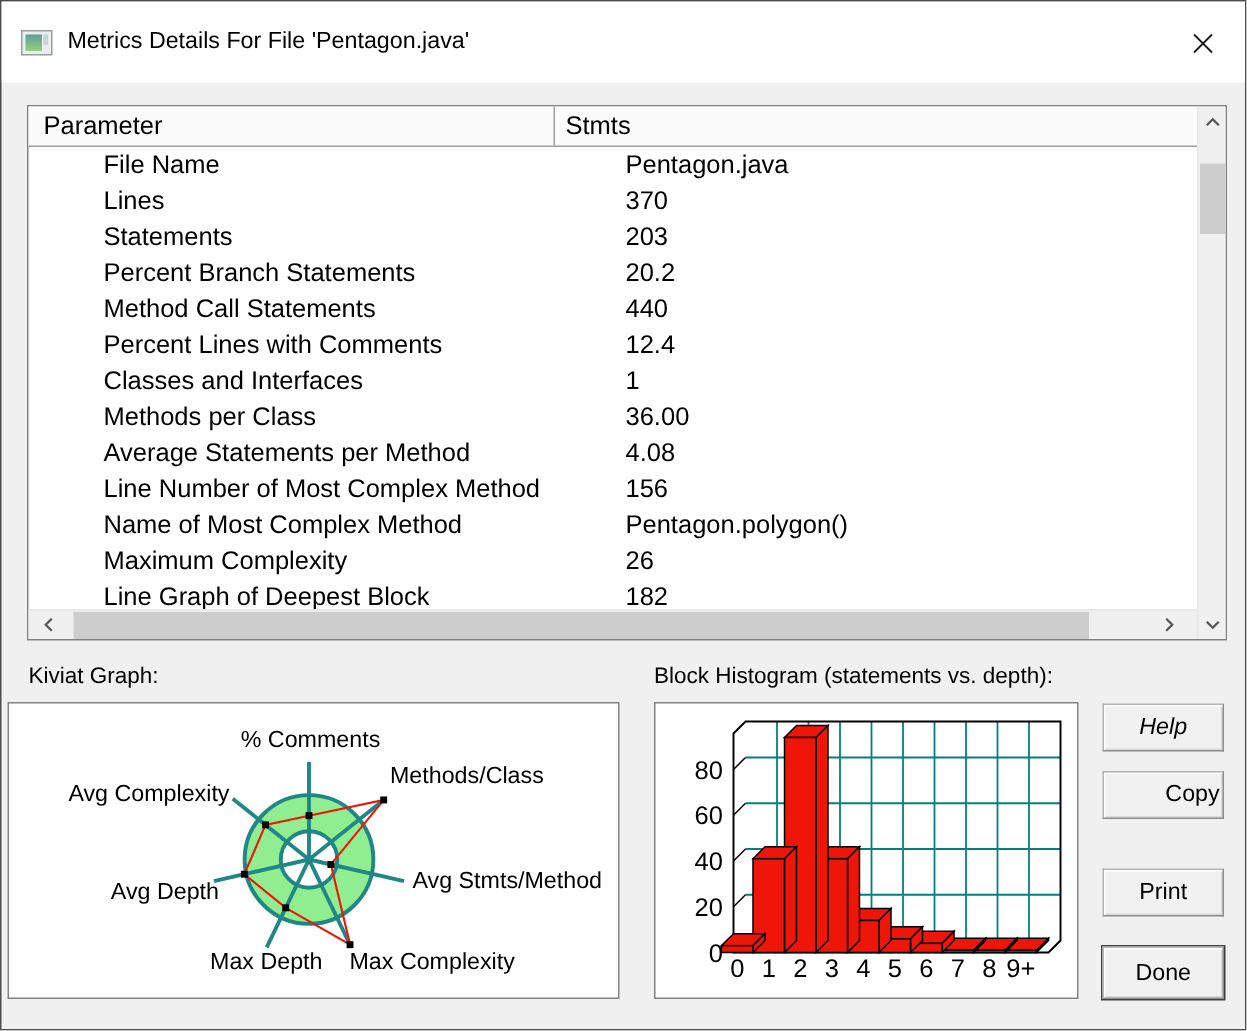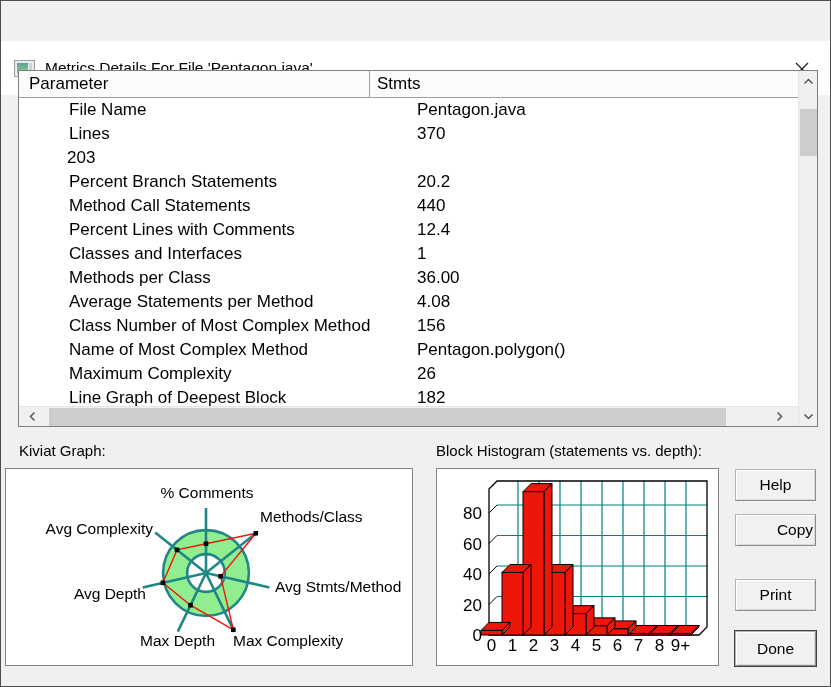--- a/index.html
+++ b/index.html
@@ -3,21 +3,21 @@
 <meta charset="utf-8">
 <style>
   * { margin:0; padding:0; box-sizing:border-box; }
   html,body { background:#f0f0f0; }
   .window {
     position:relative; width:831px; height:687px;
     background:#f0f0f0; border:1px solid #4d4d4d; overflow:hidden;
     font-family:"Liberation Sans", sans-serif; color:#000;
   }
   
-  .titlebar { position:absolute; left:0; top:0; width:100%; height:54px; background:#fff; display:flex; align-items:center; padding-left:13px;margin-top:40px; }
+  .titlebar { position:absolute; left:0; top:0; width:100%; height:54px; background:#fff; display:flex; align-items:center; padding-left:13px; }
   .app-icon { position:relative; width:21px; height:17px; border:1px solid #98a0a0; background:#e9eded; flex:0 0 auto; }
   .app-icon-pane { position:absolute; left:2px; top:2px; width:11px; height:11px; background:linear-gradient(180deg,#5e9e9b,#93d07e); }
   .app-icon-strip { position:absolute; right:2px; top:2px; width:3px; height:7px; background:#c9d2d2; }
   .title { margin-left:10px; font-size:15.5px; white-space:nowrap; }
   .close-btn { position:absolute; right:7px; top:9px; width:42px; height:37px; background:transparent; border:none; display:flex; align-items:center; justify-content:center; cursor:pointer; }
   
   .metrics-table { position:absolute; left:17px; top:69px; width:800px; height:357px; border:1px solid #7f7f7f; background:#fff;padding-left:40px; }
   .thead { position:absolute; left:0; top:0; width:779px; height:27px; background:#fbfbfb; border-bottom:1px solid #9f9f9f; display:flex; }
   .th { font-size:17px; line-height:26px; }
   .c-param { width:350px; padding-left:10px; }
@@ -46,21 +46,21 @@
   .hist-label { left:435px; top:441px; }
   .kiviat-box { position:absolute; left:4px; top:467px; width:408px; height:198px; background:#fff; border:1px solid #828282; }
   .hist-box { position:absolute; left:435px; top:467px; width:283px; height:198px; background:#fff; border:1px solid #828282; }
   
   .btn {
     position:absolute; left:734px; width:81px; height:32px;
     background:#f1f1f1; border:1px solid; border-color:#b4b4b4 #8c8c8c #8c8c8c #b4b4b4;
     box-shadow:inset 1px 1px 0 #ffffff, inset -1px -1px 0 #dadada;
     font-family:inherit; font-size:15.5px; color:#000; cursor:pointer;
   }
-  #btn-help  { top:468px; }
+  #btn-help  { top:468px;font-style:italic; }
   #btn-copy  { top:513px;padding-left:39px; }
   #btn-print { top:578px; }
   #btn-done  { top:630px; height:35px;
     box-shadow:0 0 0 1px #3f3f3f, inset 1px 1px 0 #ffffff, inset -1px -1px 0 #dadada; }
 </style>
 </head>
 <body>
 
 <div class="window">
 
@@ -85,20 +85,21 @@
     <div class="tbody" id="tbody">
         <div class="trow">
           <span class="cell p">File Name</span>
           <span class="cell v">Pentagon.java</span>
         </div>
         <div class="trow">
           <span class="cell p">Lines</span>
           <span class="cell v">370</span>
         </div>
         <div class="trow">
+          <span class="cell p">Statements</span>
           <span class="cell v">203</span>
         </div>
         <div class="trow">
           <span class="cell p">Percent Branch Statements</span>
           <span class="cell v">20.2</span>
         </div>
         <div class="trow">
           <span class="cell p">Method Call Statements</span>
           <span class="cell v">440</span>
         </div>
@@ -112,21 +113,21 @@
         </div>
         <div class="trow">
           <span class="cell p">Methods per Class</span>
           <span class="cell v">36.00</span>
         </div>
         <div class="trow">
           <span class="cell p">Average Statements per Method</span>
           <span class="cell v">4.08</span>
         </div>
         <div class="trow">
-          <span class="cell p">Class Number of Most Complex Method</span>
+          <span class="cell p">Line Number of Most Complex Method</span>
           <span class="cell v">156</span>
         </div>
         <div class="trow">
           <span class="cell p">Name of Most Complex Method</span>
           <span class="cell v">Pentagon.polygon()</span>
         </div>
         <div class="trow">
           <span class="cell p">Maximum Complexity</span>
           <span class="cell v">26</span>
         </div>

